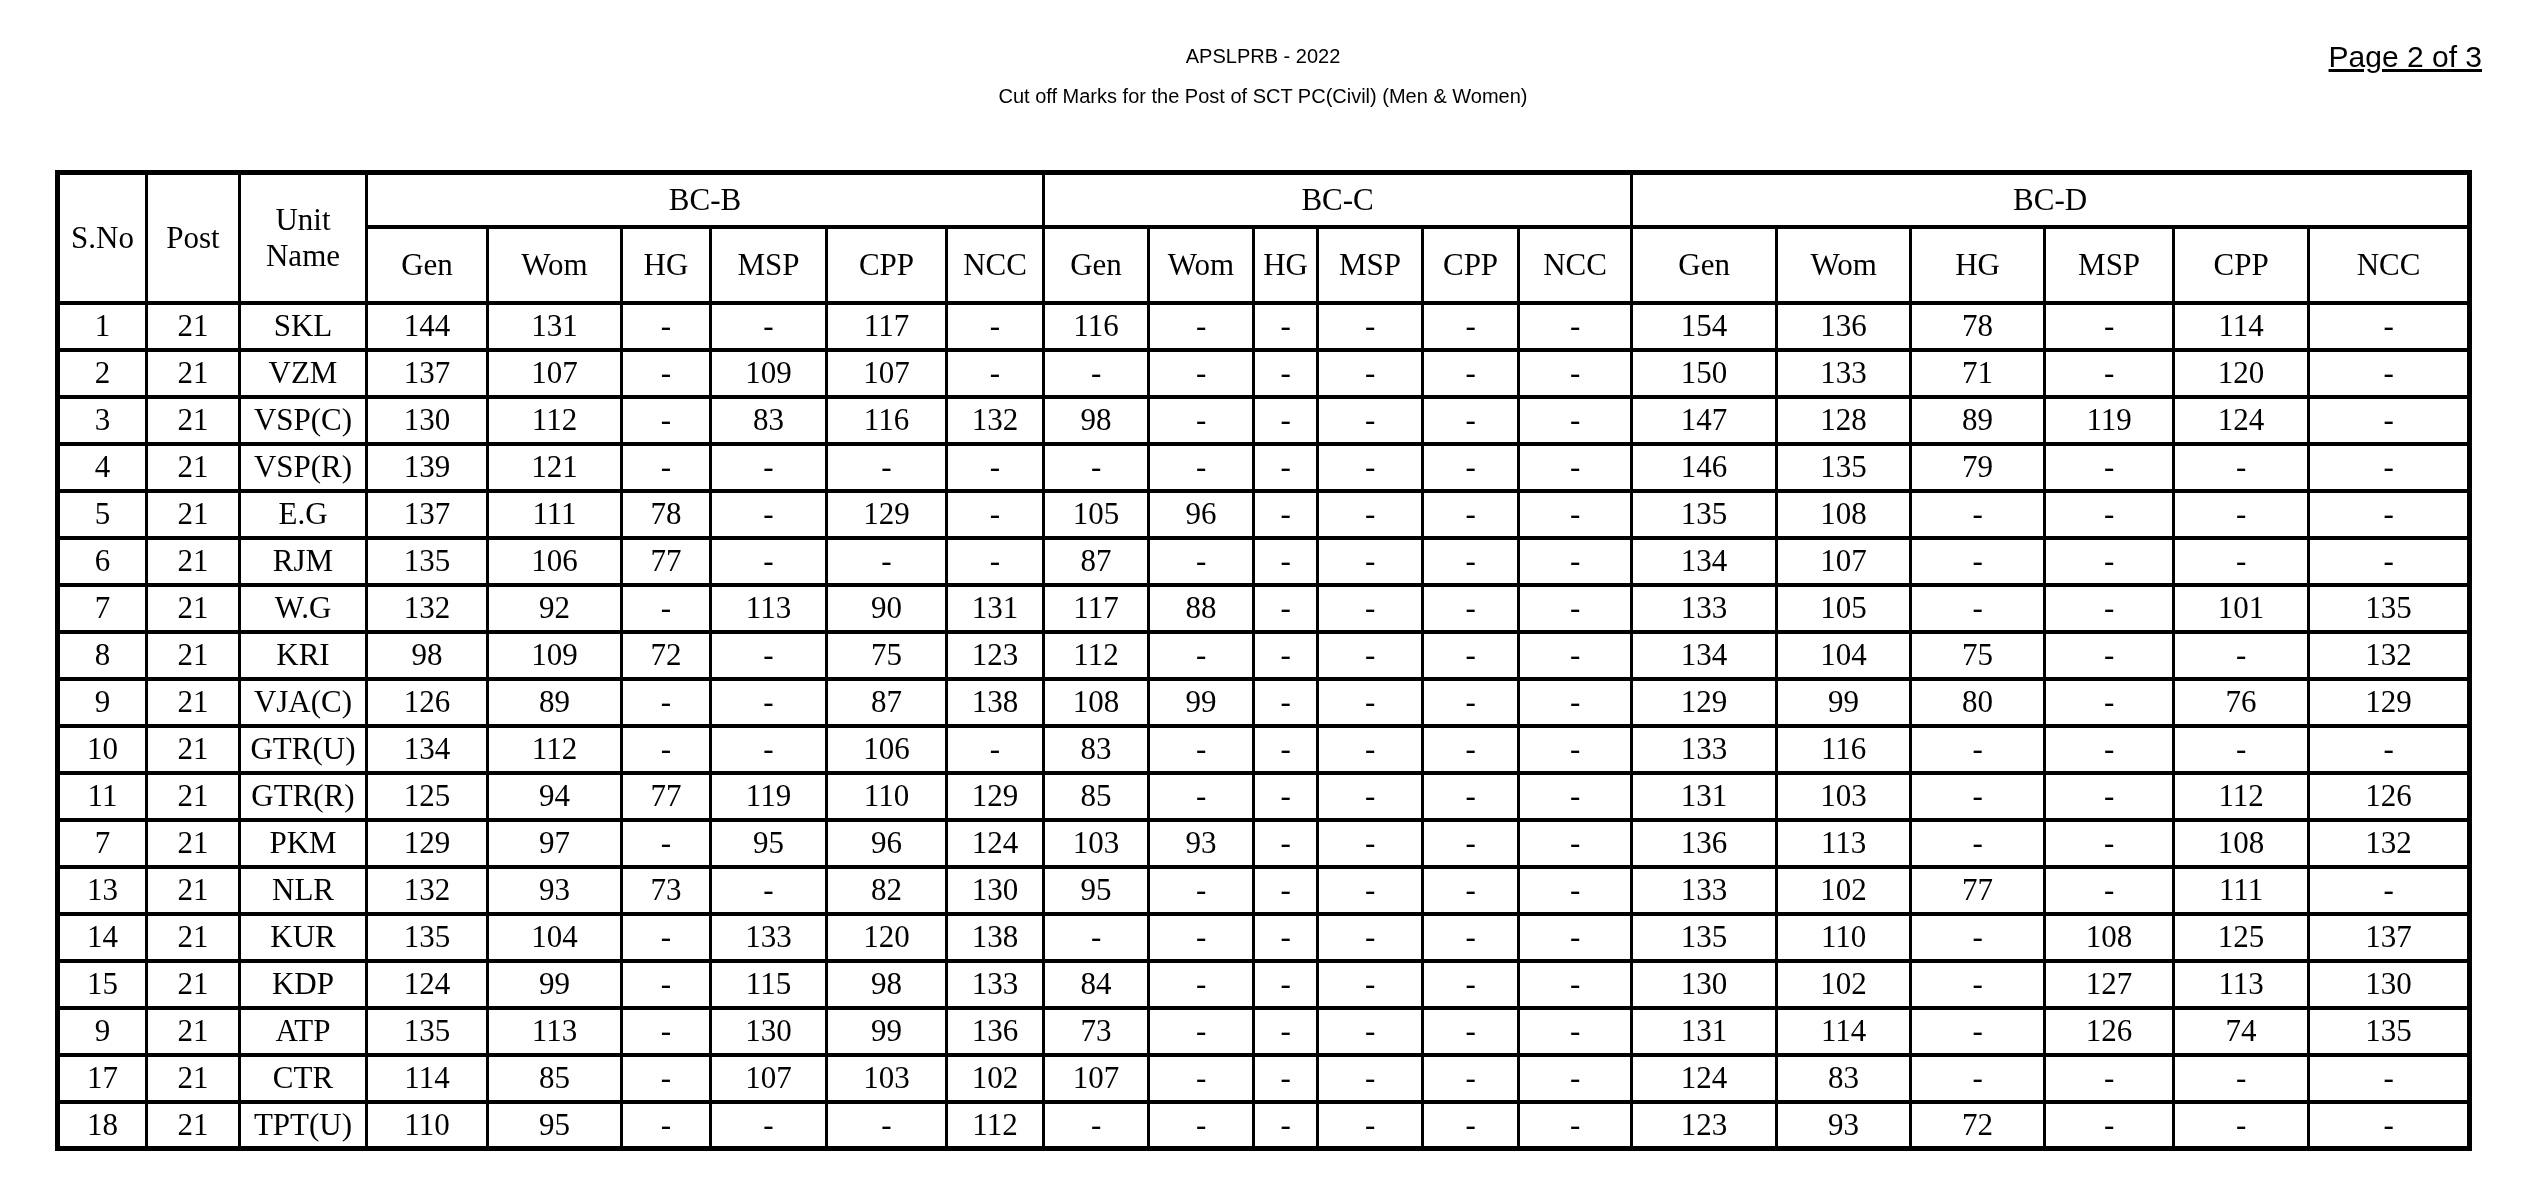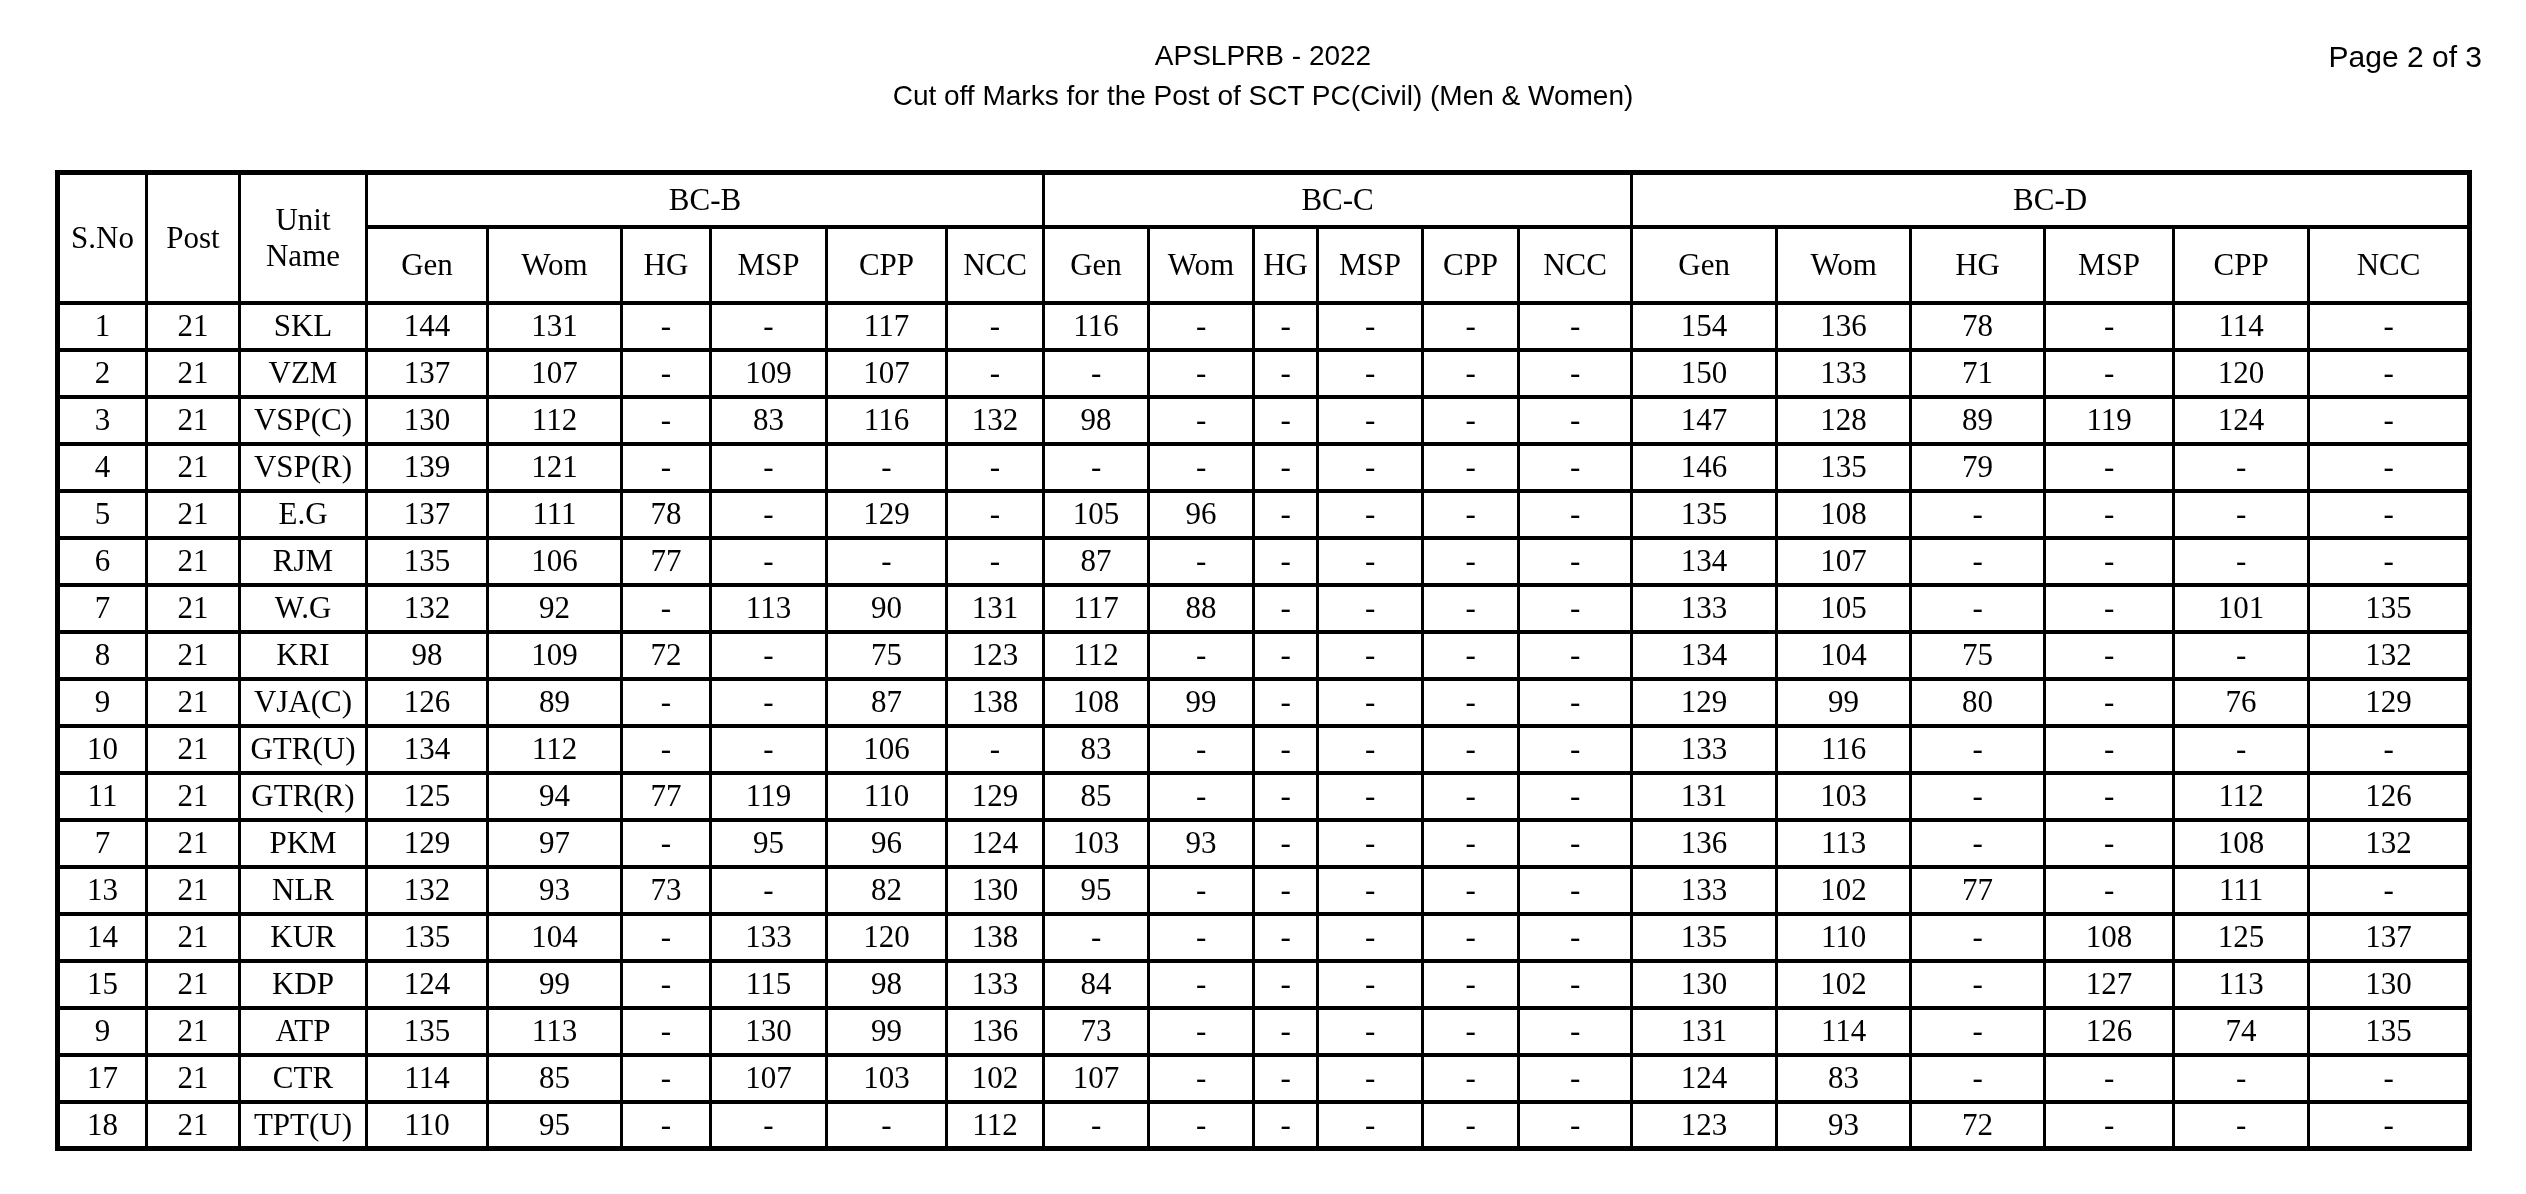--- a/index.html
+++ b/index.html
@@ -12,30 +12,31 @@
     font-family: "Liberation Sans", sans-serif;
     color: #000;
     overflow: hidden;
   }
   .doc-header {
     position: absolute;
     top: 36px;
     left: 0;
     width: 2526px;
     text-align: center;
-    font-size: 28px;
+    font-size: 20px;
     line-height: 40px;
     color: #000;
   }
   .page-number {
     position: absolute;
     top: 40px;
     right: 44px;
     font-size: 30px;
     color: #000;
+    text-decoration: underline;
   }
   table.cutoff {
     position: absolute;
     left: 55px;
     top: 170px;
     width: 2416px;
     border-collapse: collapse;
     table-layout: fixed;
     font-family: "Liberation Serif", serif;
     font-size: 31px;

